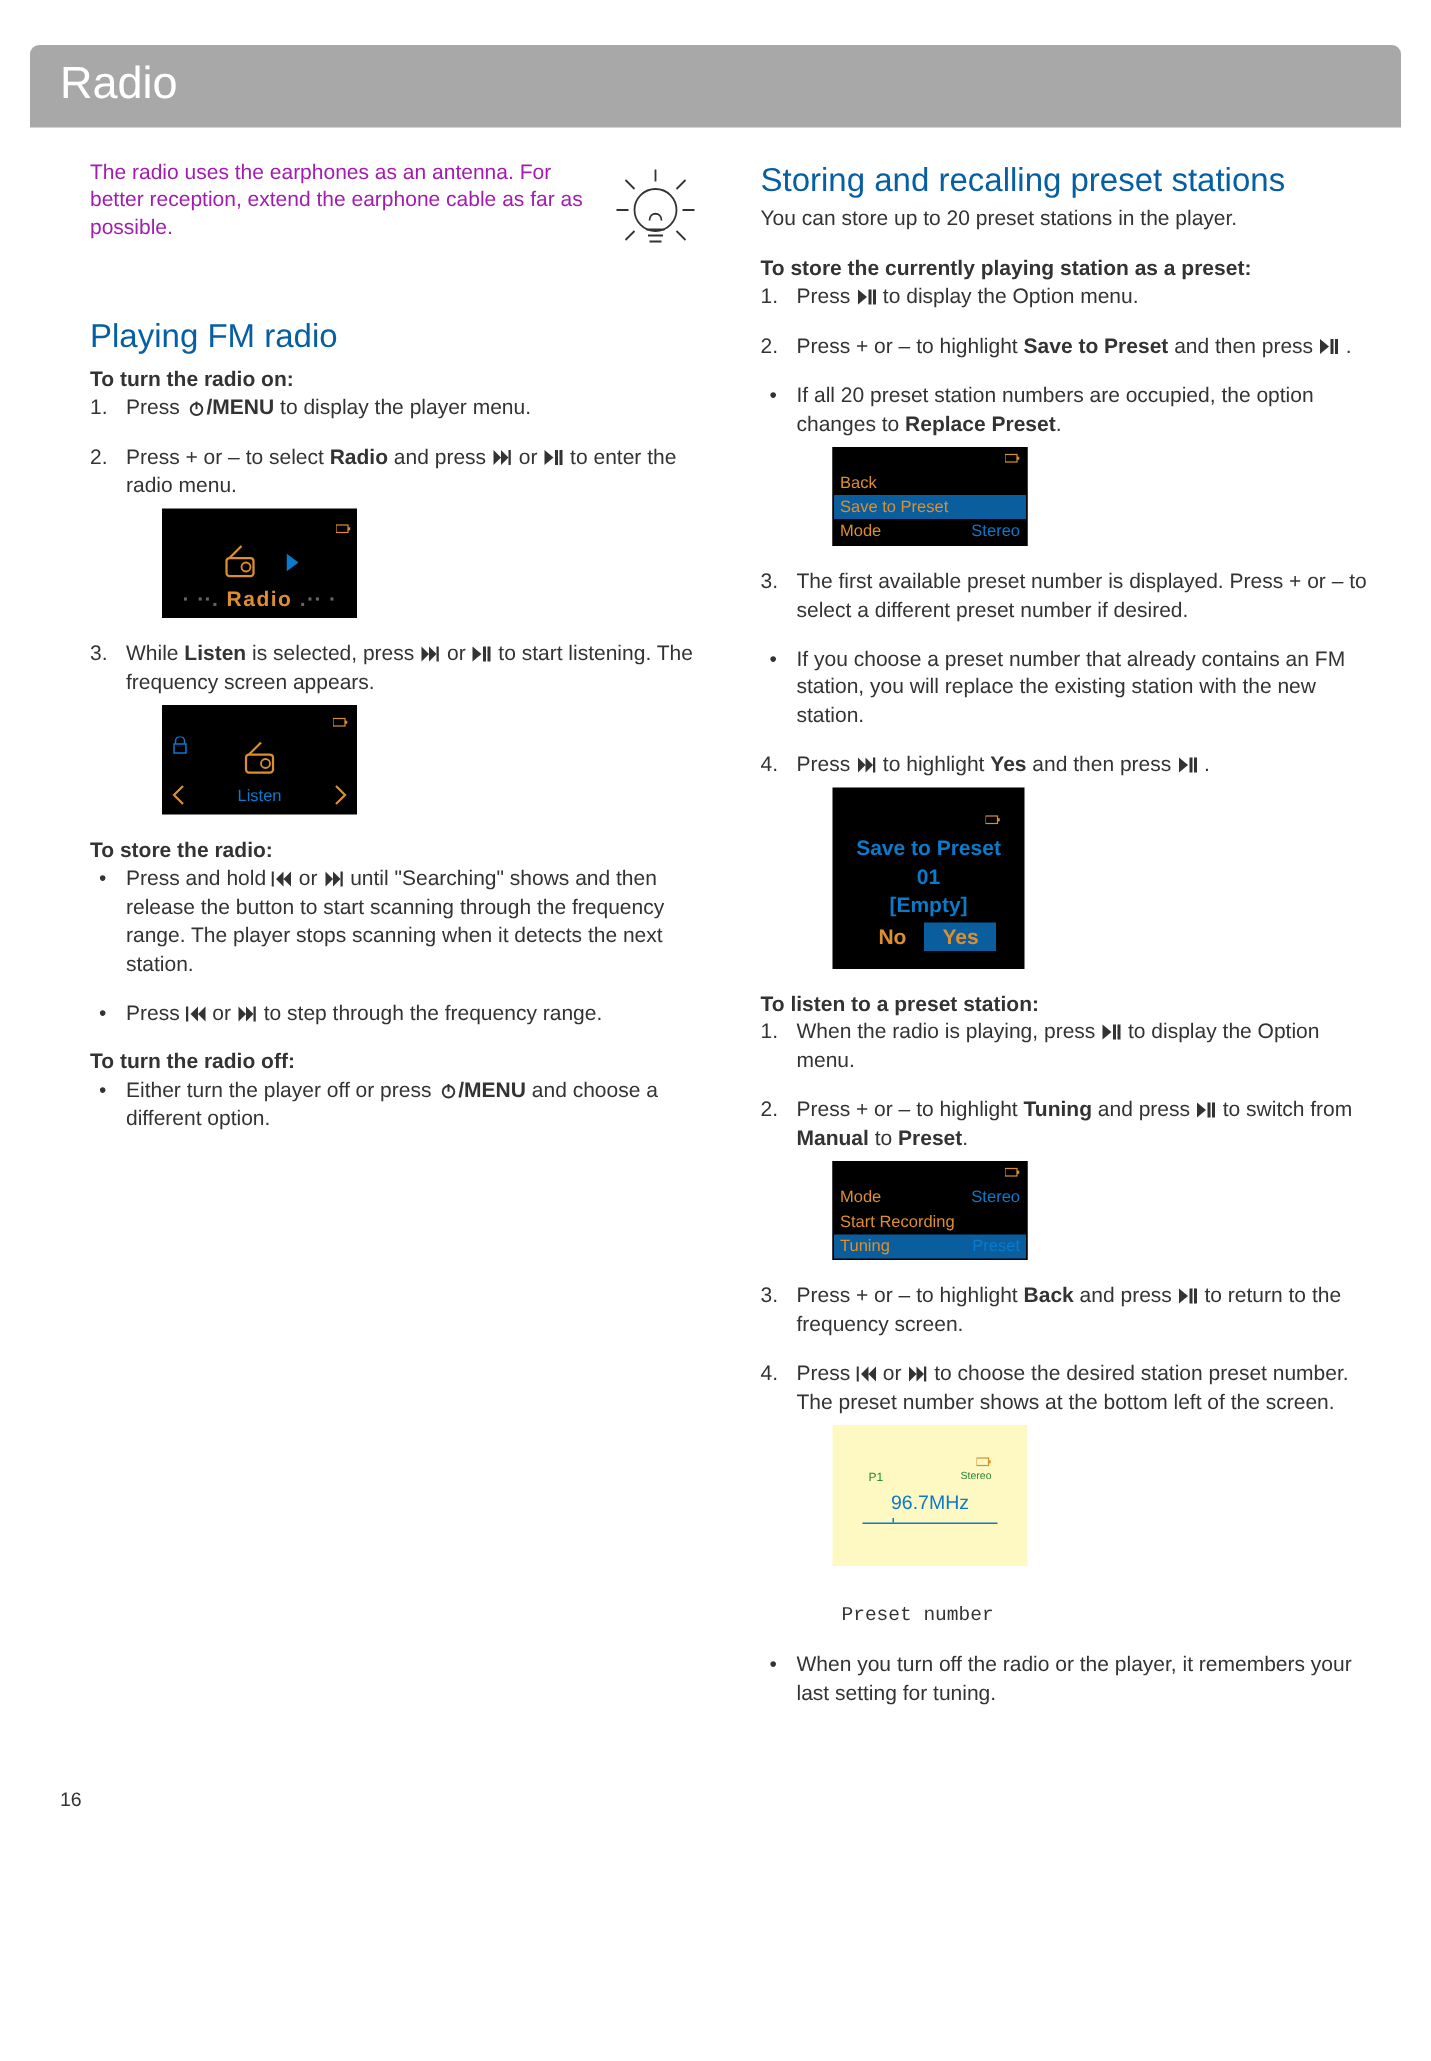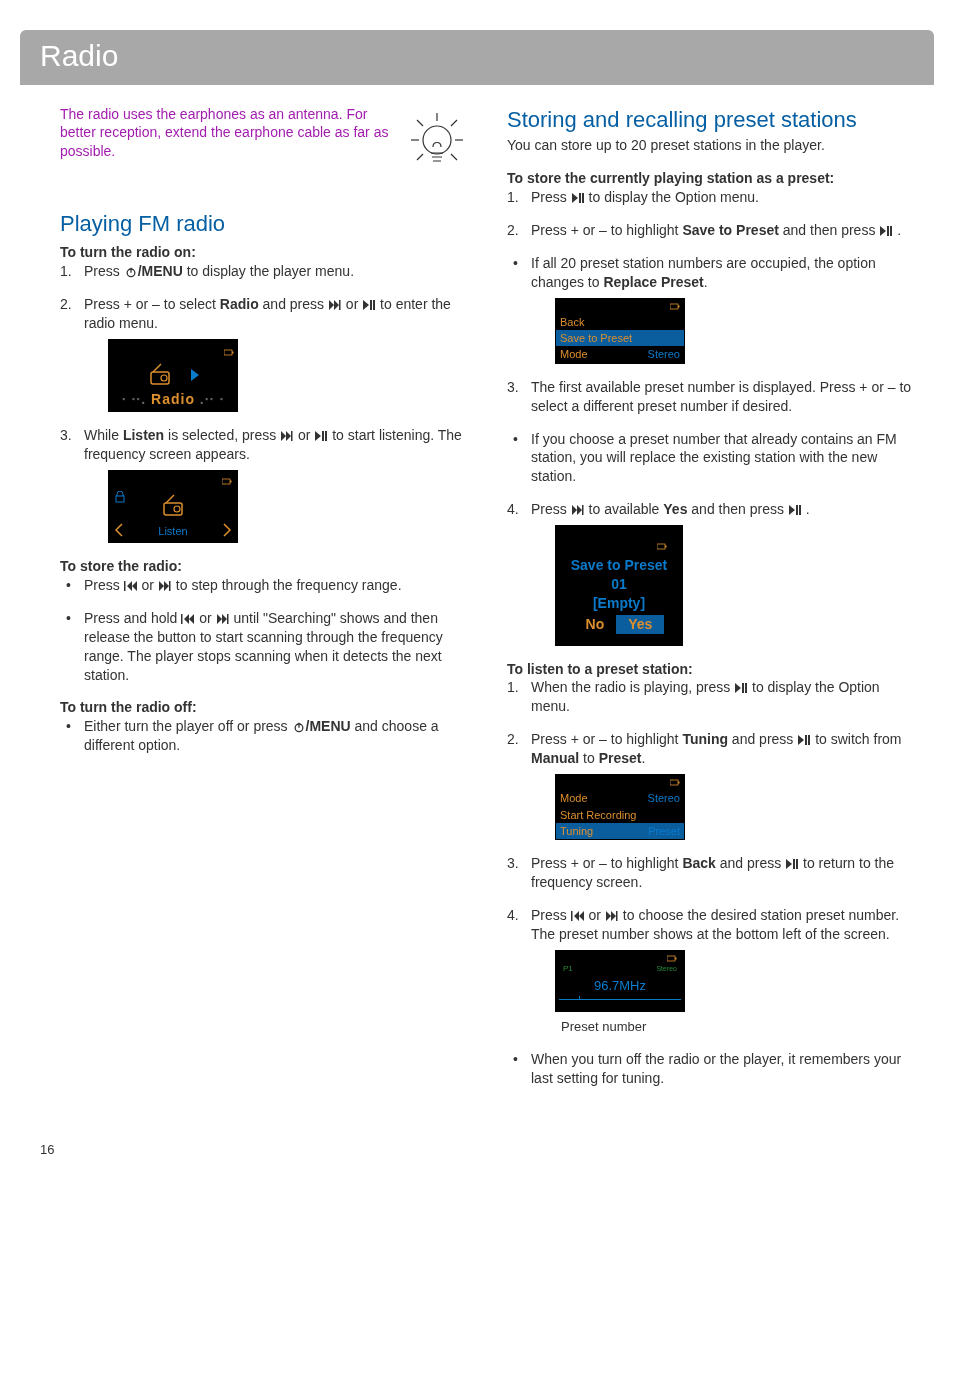--- a/index.html
+++ b/index.html
@@ -84,24 +84,24 @@
   }
   .screen-radio {
     background:#000; width:130px; margin:6px 0 6px 24px;
     padding: 4px; text-align:center;
   }
   .screen-preset {
     background:#000; width:128px; margin:6px 0 6px 24px;
     padding: 12px; text-align:center;font-weight:bold;
   }
   .screen-freq {
-    background:#000000; width:130px; margin:6px 0 6px 24px;
-    padding: 4px; color:#0a7acb; font-size:11px;
-  }
-  .caption { margin-left: 30px; font-size: 13px; margin-top: 2px; }
+    background:#fef9c3; width:130px; margin:6px 0 24px 24px;
+    padding: 20px; color:#0a7acb; font-size:11px;
+  }
+  .caption { margin-left: 30px; font-size: 13px; margin-top: 2px; font-family: Liberation Mono, monospace; }
   .page-num {
     position: relative;
     margin-top: 40px;
     margin-left: 0px;
     font-size: 13px;
     color: #333;
   }
 </style>
 </head>
 <body>
@@ -208,37 +208,37 @@
               <div style="color:#0a7acb;font-size:11px">Listen</div>
             </div>
           </div>
         </div>
       </li>
     </ol>
 
     <div class="bold-head">To store the radio:</div>
     <ul class="bullets">
       <li>
+        <span>Press and hold </span><svg class="icon-inline" viewBox="0 0 14 12">
+            <rect x="0" y="1" width="1.5" height="10" fill="#333"></rect>
+            <path d="M13 1 L8 6 L13 11 Z M8 1 L3 6 L8 11 Z" fill="#333"></path>
+          </svg><span> or </span><svg class="icon-inline" viewBox="0 0 14 12">
+            <path d="M1 1 L6 6 L1 11 Z M6 1 L11 6 L6 11 Z" fill="#333"></path>
+            <rect x="11" y="1" width="1.5" height="10" fill="#333"></rect>
+          </svg><span> until "Searching" shows and then release the button to start scanning through the frequency range. The player stops scanning when it detects the next station.</span>
+      </li>
+      <li>
         <span>Press </span><svg class="icon-inline" viewBox="0 0 14 12">
             <rect x="0" y="1" width="1.5" height="10" fill="#333"></rect>
             <path d="M13 1 L8 6 L13 11 Z M8 1 L3 6 L8 11 Z" fill="#333"></path>
           </svg><span> or </span><svg class="icon-inline" viewBox="0 0 14 12">
             <path d="M1 1 L6 6 L1 11 Z M6 1 L11 6 L6 11 Z" fill="#333"></path>
             <rect x="11" y="1" width="1.5" height="10" fill="#333"></rect>
           </svg><span> to step through the frequency range.</span>
       </li>
-      <li>
-        <span>Press and hold </span><svg class="icon-inline" viewBox="0 0 14 12">
-            <rect x="0" y="1" width="1.5" height="10" fill="#333"></rect>
-            <path d="M13 1 L8 6 L13 11 Z M8 1 L3 6 L8 11 Z" fill="#333"></path>
-          </svg><span> or </span><svg class="icon-inline" viewBox="0 0 14 12">
-            <path d="M1 1 L6 6 L1 11 Z M6 1 L11 6 L6 11 Z" fill="#333"></path>
-            <rect x="11" y="1" width="1.5" height="10" fill="#333"></rect>
-          </svg><span> until "Searching" shows and then release the button to start scanning through the frequency range. The player stops scanning when it detects the next station.</span>
-      </li>
     </ul>
 
     <div class="bold-head">To turn the radio off:</div>
     <ul class="bullets">
       <li>
         <span>Either turn the player off or press </span><svg class="icon-inline" viewBox="0 0 14 14">
             <circle cx="7" cy="8" r="4.5" stroke="#333" stroke-width="1.5" fill="none"></circle>
             <line x1="7" y1="2" x2="7" y2="8" stroke="#333" stroke-width="1.5"></line>
           </svg><span class="strong">/MENU</span><span> and choose a different option.</span>
       </li>
@@ -299,21 +299,21 @@
     <ul class="bullets">
       <li><span>If you choose a preset number that already contains an FM station, you will replace the existing station with the new station.</span></li>
     </ul>
 
     <ol>
       <li>
         <span class="num">4.</span>
         <span>Press </span><svg class="icon-inline" viewBox="0 0 14 12">
             <path d="M1 1 L6 6 L1 11 Z M6 1 L11 6 L6 11 Z" fill="#333"></path>
             <rect x="11" y="1" width="1.5" height="10" fill="#333"></rect>
-          </svg><span> to available </span><span class="strong">Yes</span><span> and then press </span><svg class="icon-inline" viewBox="0 0 14 12">
+          </svg><span> to highlight </span><span class="strong">Yes</span><span> and then press </span><svg class="icon-inline" viewBox="0 0 14 12">
             <path d="M1 1 L7 6 L1 11 Z" fill="#333"></path>
             <rect x="8" y="1" width="2" height="10" fill="#333"></rect>
             <rect x="11" y="1" width="2" height="10" fill="#333"></rect>
           </svg><span> .</span>
         <div class="screen-preset">
           <div style="text-align:right;padding-right:4px"><svg width="10" height="8">
                 <rect x="0" y="1" width="8" height="5" stroke="#dd8f2e" fill="none" stroke-width="0.8"></rect>
                 <rect x="8" y="2.5" width="1.5" height="2" fill="#dd8f2e"></rect>
               </svg></div>
           <div style="color:#0a7acb">Save to Preset 01</div>

